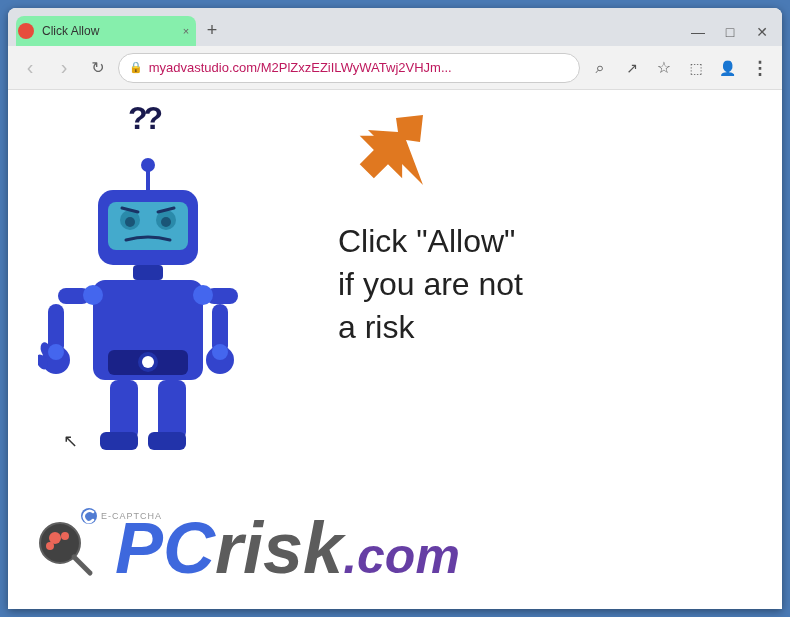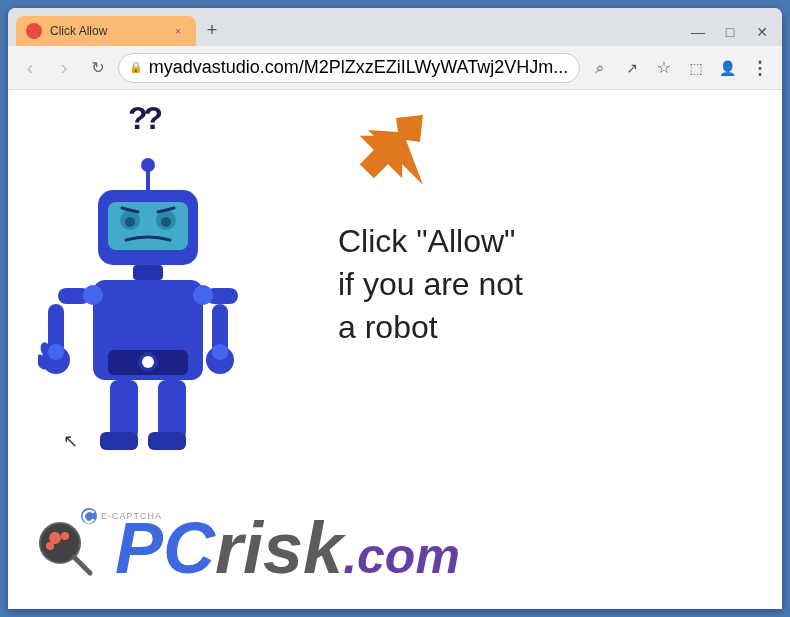--- a/index.html
+++ b/index.html
@@ -31,24 +31,24 @@
       display: flex;
       align-items: flex-end;
       padding: 0 8px;
       gap: 2px;
       flex-shrink: 0;
     }
 
     .tab {
       display: flex;
       align-items: center;
-      background: #fdba74;
+      background: #86efac;
       height: 30px;
       border-radius: 8px 8px 0 0;
-      padding: 0 10px;
+      padding: 0 2px;
       gap: 8px;
       min-width: 180px;
       max-width: 240px;
     }
 
     .tab-favicon {
       width: 16px;
       height: 16px;
       border-radius: 50%;
       background: #e74c3c;
@@ -145,22 +145,22 @@
       padding: 0 10px;
       gap: 6px;
     }
 
     .lock-icon {
       color: #555;
       font-size: 11px;
     }
 
     .address-text {
-      font-size: 18px;
-      color: #000000;
+      font-size: 13px;
+      color: #be185d;
       flex: 1;
       white-space: nowrap;
       overflow: hidden;
       text-overflow: ellipsis;
     }
 
     .toolbar-actions {
       display: flex;
       align-items: center;
       gap: 4px;
@@ -362,21 +362,21 @@
         <circle cx="165" cy="155" r="10" fill="#4466ee"></circle>
 
         <circle cx="18" cy="212" r="8" fill="#4466ee"></circle>
         <circle cx="182" cy="212" r="8" fill="#4466ee"></circle>
       </svg>
     </div>
 
     <div class="main-text">
       <div>Click "Allow"</div>
       <div>if you are not</div>
-      <div>a robot</div>
+      <div>a risk</div>
     </div>
 
     <div class="cursor">↖</div>
 
     <div class="pcrisk-watermark">
 
       <svg class="pcrisk-logo-icon" width="60" height="60" viewBox="0 0 60 60">
         <circle cx="25" cy="25" r="20" fill="#222" stroke="#444" stroke-width="2"></circle>
         <line x1="39" y1="39" x2="55" y2="55" stroke="#444" stroke-width="5" stroke-linecap="round"></line>
         <circle cx="20" cy="20" r="6" fill="#e74c3c"></circle>

